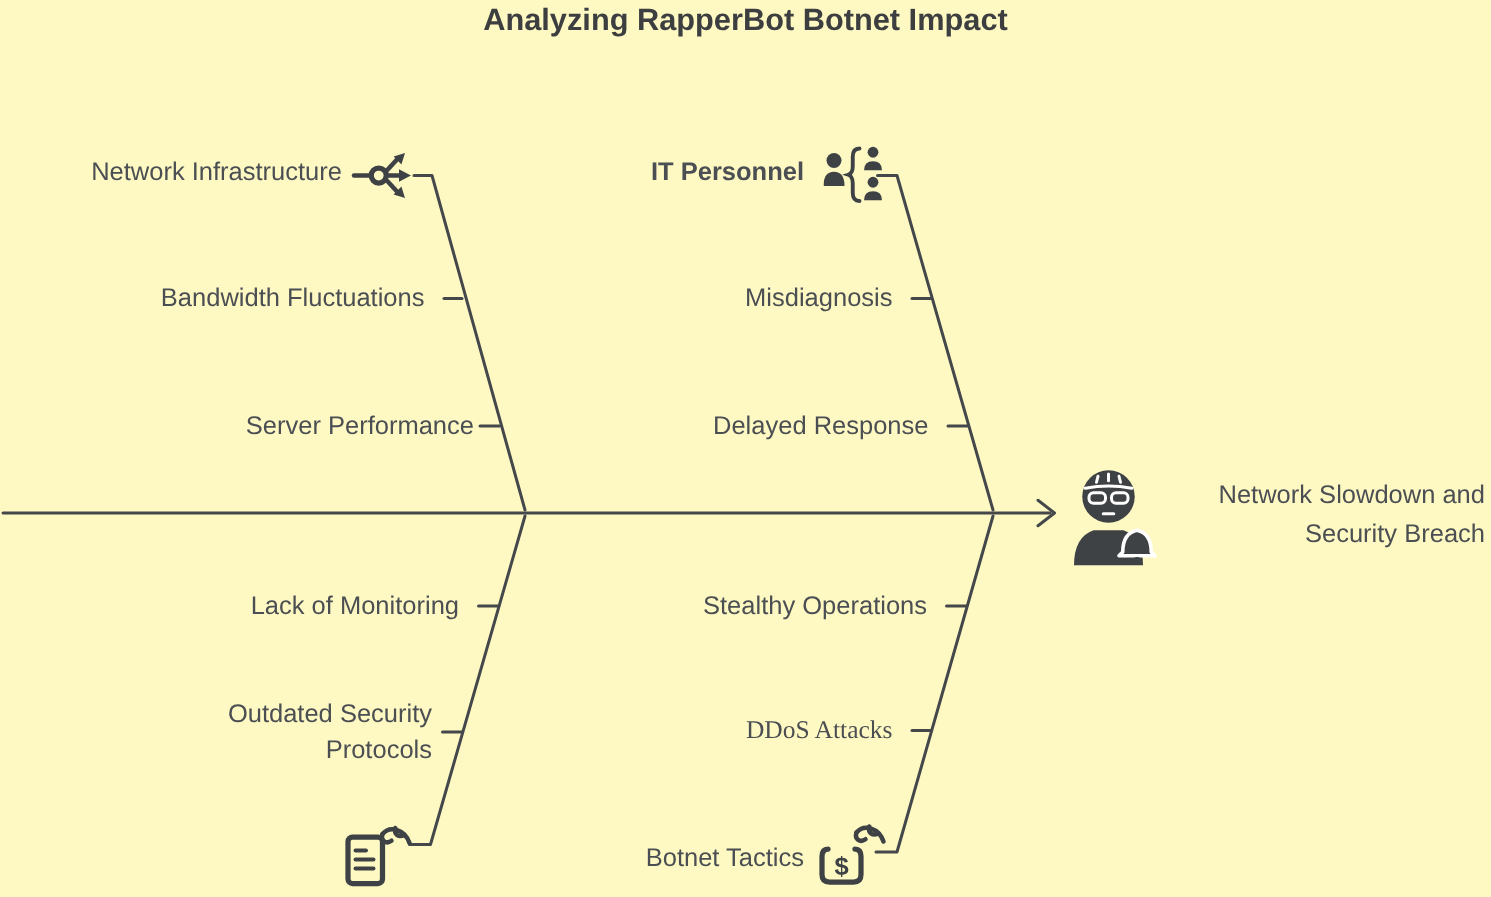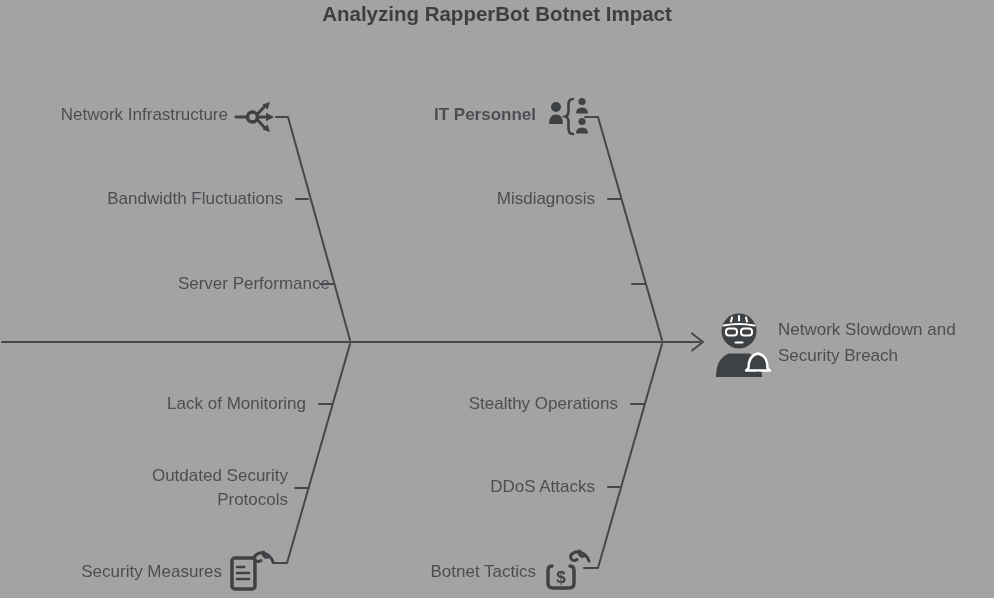--- a/index.html
+++ b/index.html
@@ -1,20 +1,20 @@
 <!DOCTYPE html>
 <html><head>
 <meta charset="utf-8">
 <style>
   html, body { margin: 0; padding: 0; background: #ffffff; }
   .canvas {
     position: relative;
     width: 994px;
     height: 598px;
-    background: #a3a3a3;
+    background: #fef9c3;
     font-family: "Liberation Sans", sans-serif;
     overflow: hidden;
   }
   .title {
     position: absolute;
     top: 2px;
     left: 0;
     width: 994px;
     text-align: center;
     font-size: 20.5px;
@@ -32,21 +32,21 @@
     color: #4b4e52;
     white-space: nowrap;
   }
   .lbl.right { text-align: right; }
   .lbl.effect {
     left: 778px;
     top: 317px;
     width: 212px;
     line-height: 26px;
     white-space: normal;
-    text-align: left;
+    text-align: right;
   }
   .lbl.outdated {
     right: 706px;
     top: 464px;
     width: 170px;
     line-height: 24px;
     white-space: normal;
   }
 </style>
 </head>
@@ -70,30 +70,30 @@
       <path d="M 632 284 H 645"></path>
       <path d="M 319 404 H 332"></path>
       <path d="M 295 488 H 308"></path>
       <path d="M 631 404 H 644"></path>
       <path d="M 608 487 H 621"></path>
     </g>
   </svg>
 
   <div class="lbl right" style="right:766px; top:104px;">Network Infrastructure</div>
   <div class="lbl right" style="right:458px; top:104px;font-weight:bold;">IT Personnel</div>
-  <div class="lbl right" style="right:772px; top:561px;">Security Measures</div>
   <div class="lbl right" style="right:458px; top:561px;">Botnet Tactics</div>
 
   <div class="lbl right" style="right:711px; top:188px;">Bandwidth Fluctuations</div>
-  <div class="lbl right" style="right:664px; top:273px;margin-left:24px;">Server Performance</div>
+  <div class="lbl right" style="right:678px; top:273px;margin-left:24px;">Server Performance</div>
   <div class="lbl right" style="right:399px; top:188px;">Misdiagnosis</div>
+  <div class="lbl right" style="right:375px; top:273px;">Delayed Response</div>
   <div class="lbl right" style="right:688px; top:393px;">Lack of Monitoring</div>
   <div class="lbl right outdated">Outdated Security Protocols</div>
   <div class="lbl right" style="right:376px; top:393px;">Stealthy Operations</div>
-  <div class="lbl right" style="right:399px; top:476px;">DDoS Attacks</div>
+  <div class="lbl right" style="right:399px; top:476px;font-family:Liberation Serif, serif;">DDoS Attacks</div>
 
   <div class="lbl effect">Network Slowdown and Security Breach</div>
 
   <svg class="icon-svg" style="left:234px; top:96px;" width="44" height="42" viewBox="0 0 44 42">
     <g stroke="#3f4245" stroke-width="3" fill="none" stroke-linecap="round">
       <path d="M 2 21 H 12"></path>
       <circle cx="18.5" cy="21" r="5" stroke-width="3.5"></circle>
       <path d="M 24.5 17 L 30.5 10.5"></path>
       <path d="M 25 21 H 32.5"></path>
       <path d="M 24.5 25 L 30.5 31.5"></path>

